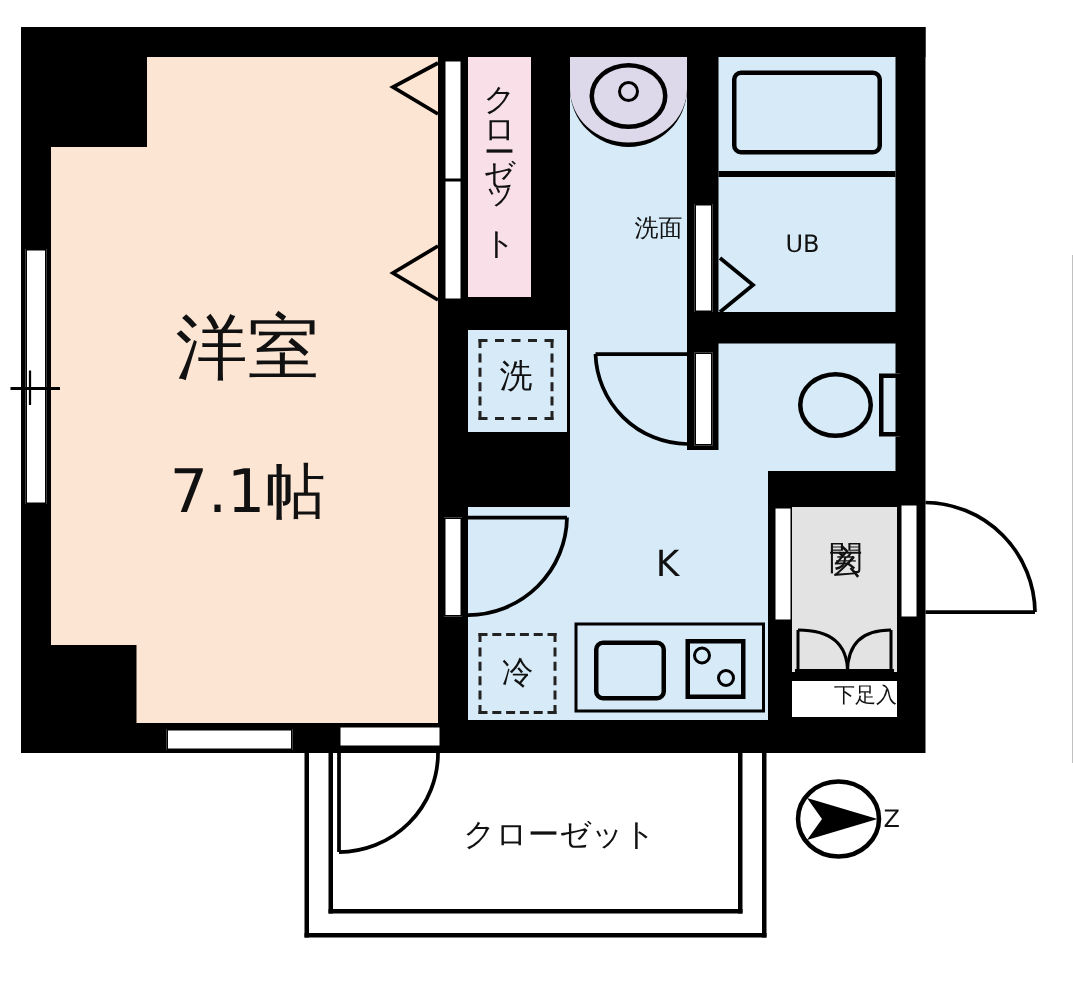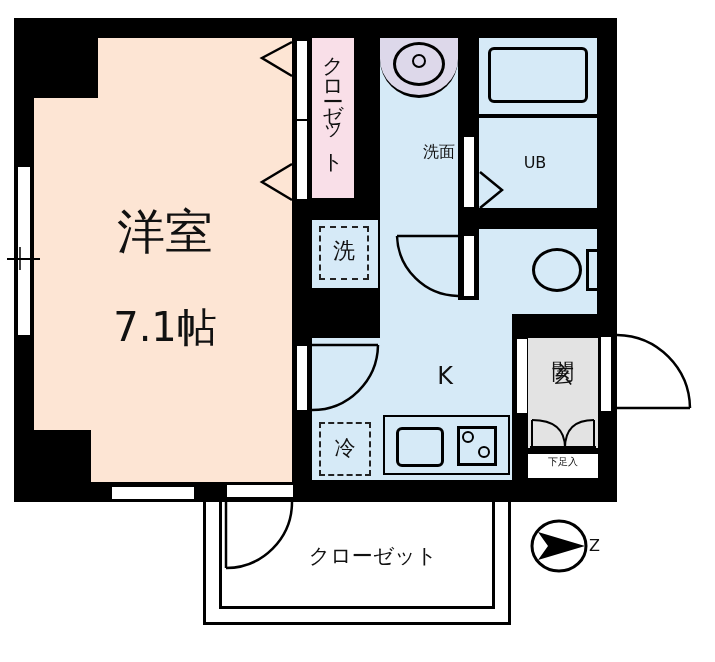--- a/index.html
+++ b/index.html
@@ -57,21 +57,21 @@
 <div class="abs" style="left:296px;top:345px;width:10px;height:64px;background:#fff;border:1px solid #000;"></div>
 <div class="abs" style="left:319px;top:422px;width:52px;height:54px;border:2px dashed #222;box-sizing:border-box;"></div>
 <div class="lbl" style="left:319px;top:434px;width:52px;font-size:21px;">冷</div>
 <div class="abs" style="left:383px;top:415px;width:127px;height:60px;border:2px solid #000;box-sizing:border-box;"></div>
 <div class="abs" style="left:396px;top:427px;width:48px;height:40px;border:3px solid #000;border-radius:6px;box-sizing:border-box;"></div>
 <div class="abs" style="left:457px;top:426px;width:40px;height:40px;border:3px solid #000;box-sizing:border-box;"></div>
 
 <div class="room" style="left:528px;top:338px;width:70px;height:110px;background:#e3e3e3;"></div>
 <div class="lbl" style="left:548px;top:344px;width:30px;font-size:22px;writing-mode:vertical-rl;line-height:30px;">玄関</div>
 <div class="abs" style="left:528px;top:454px;width:70px;height:24px;background:#fff;"></div>
-<div class="lbl" style="left:528px;top:455px;width:70px;font-size:10px;">下足入</div>
+<div class="lbl" style="left:528px;top:455px;width:70px;font-size:14px;text-align:right;">下足入</div>
 <div class="abs" style="left:516px;top:338px;width:10px;height:74px;background:#fff;border:1px solid #000;"></div>
 <div class="abs" style="left:600px;top:336px;width:10px;height:74px;background:#fff;border:1px solid #000;"></div>
 
 <div class="abs" style="left:203px;top:502px;width:308px;height:123px;border:3px solid #000;border-top:none;box-sizing:border-box;background:#fff;"></div>
 <div class="abs" style="left:219px;top:502px;width:276px;height:107px;border:3px solid #000;border-top:none;box-sizing:border-box;"></div>
 <div class="lbl" style="left:298px;top:542px;width:150px;font-size:21px;">クローゼット</div>
 
 <div class="abs" style="left:17px;top:166px;width:12px;height:168px;background:#fff;border:1px solid #000;"></div>
 <div class="abs" style="left:111px;top:486px;width:82px;height:12px;background:#fff;border:1px solid #000;"></div>
 <div class="abs" style="left:226px;top:484px;width:66px;height:12px;background:#fff;border:1px solid #000;"></div>

